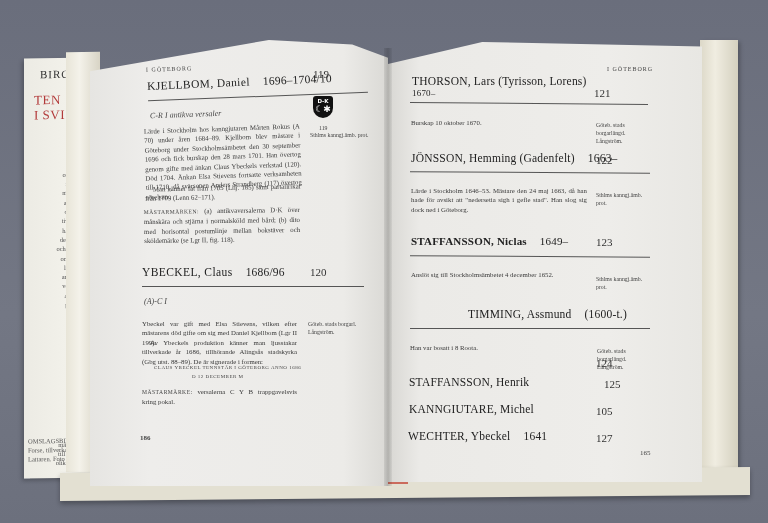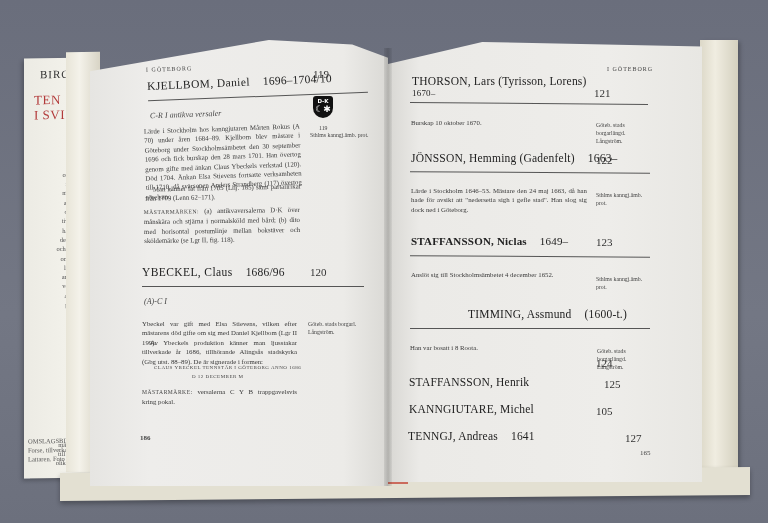--- a/index.html
+++ b/index.html
@@ -218,18 +218,18 @@
 <div class="abs body-text" style="left:410px; top:343px; width:160px;">Han var bosatt i 8 Roota.</div>
 <div class="abs side-note" style="left:597px; top:347px; width:56px;">Göteb. stads borgarlängd. Långström.</div>
 
 <div class="abs entry-name" style="left:409px; top:376px;">STAFFANSSON, Henrik</div>
 <div class="abs entry-num" style="left:604px; top:378px;">125</div>
 
 <div class="abs entry-name" style="left:409px; top:403px;">KANNGIUTARE, Michel</div>
 <div class="abs entry-num" style="left:596px; top:405px;">105</div>
 
 <div class="abs entry-name" style="left:408px; top:430px;">
-  <span>TENNGJ, Andreas</span>
+  <span>WECHTER, Ybeckel</span>
   <span class="entry-date">1641</span>
 </div>
-<div class="abs entry-num" style="left:596px; top:432px;margin-left:29px;">127</div>
+<div class="abs entry-num" style="left:596px; top:432px;">127</div>
 
 <div class="abs folio" style="left:640px; top:449px;">165</div>
 
 </body></html>

